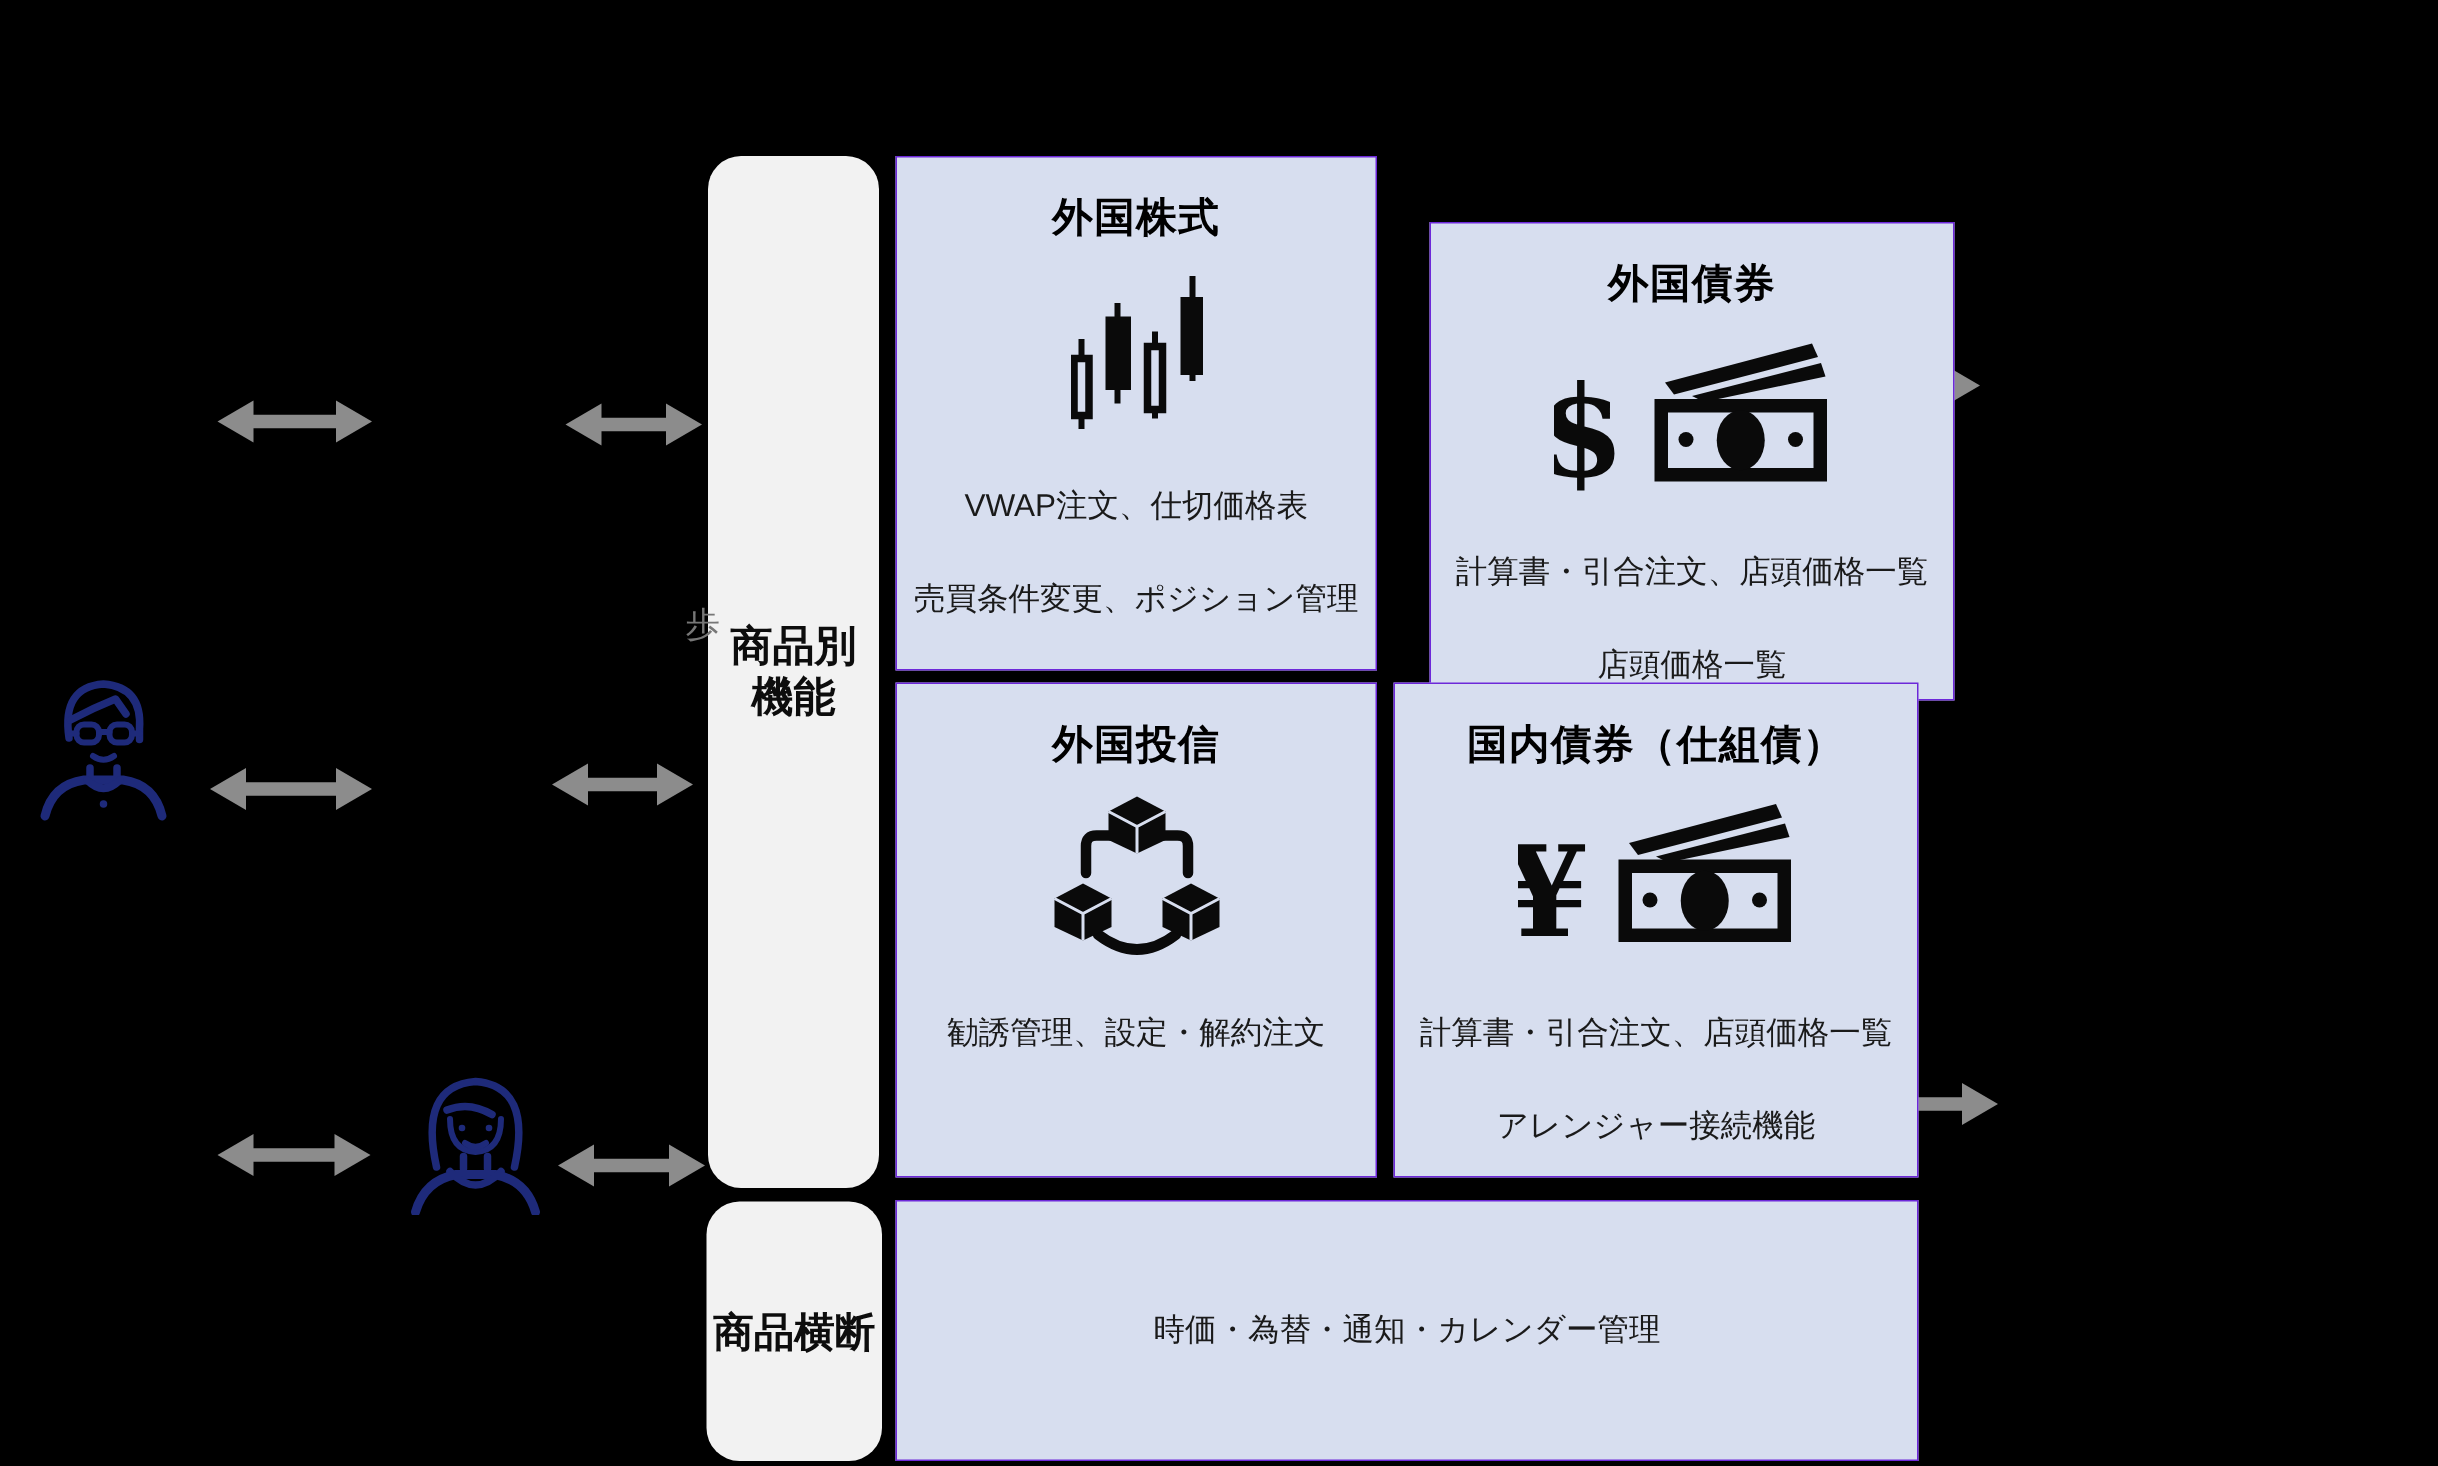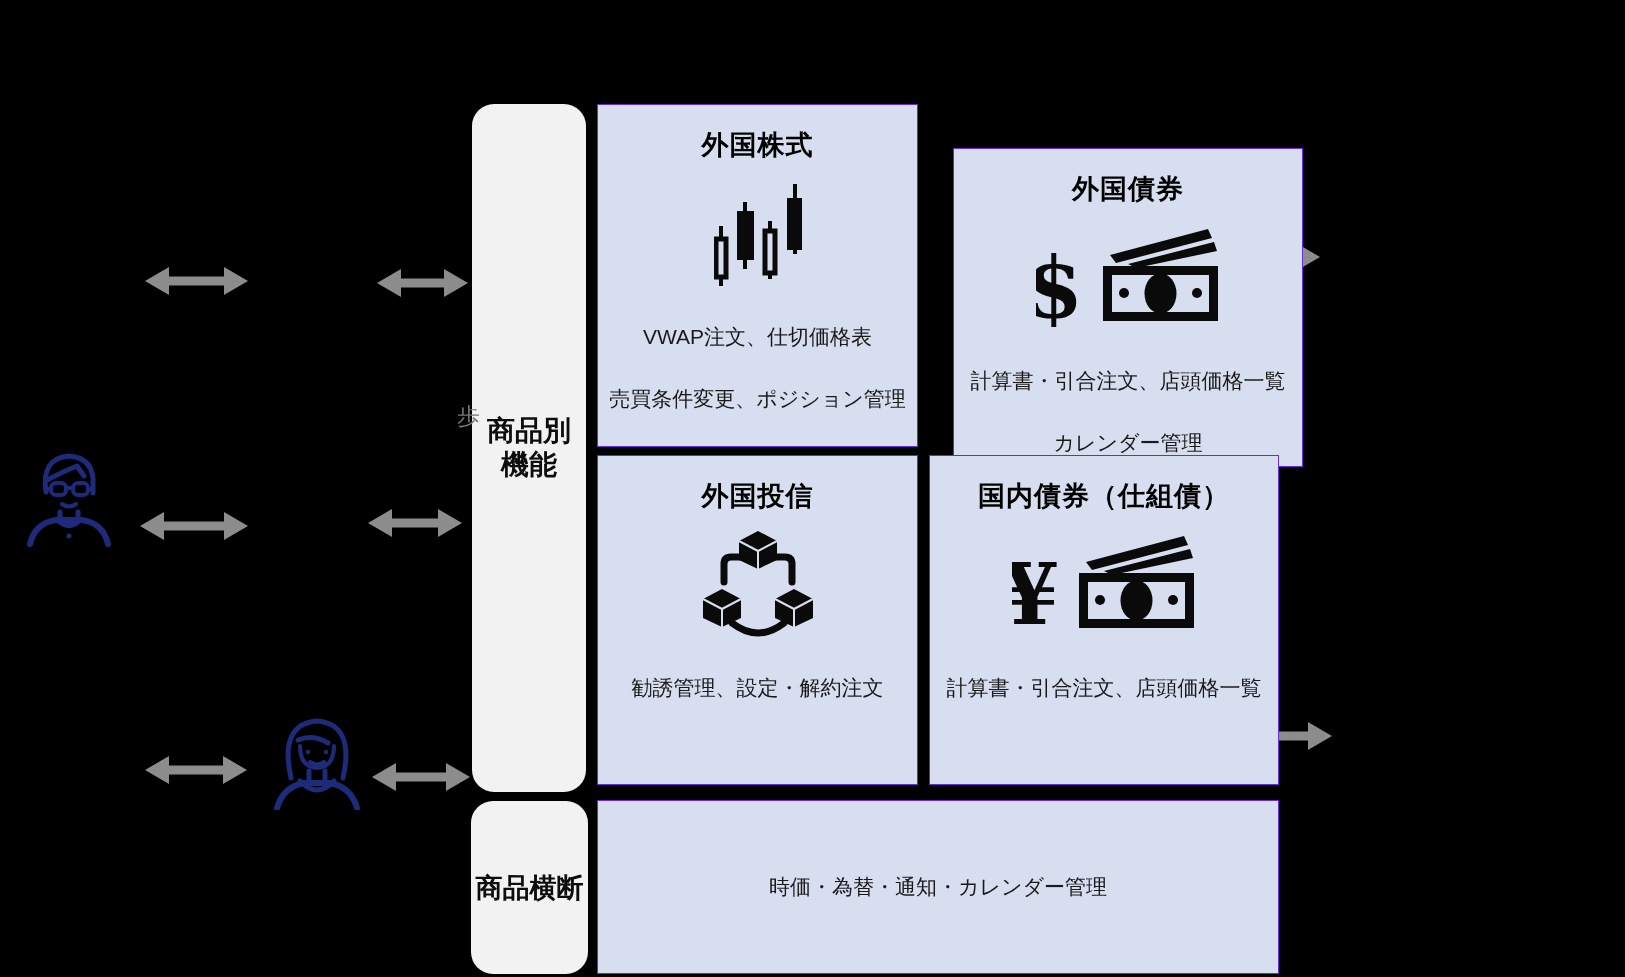--- a/index.html
+++ b/index.html
@@ -139,21 +139,21 @@
         <text x="18" y="90" font-size="84" font-weight="bold" text-anchor="middle" font-family="&quot;DejaVu Serif&quot;, serif" fill="#0a0a0a">$</text>
         <polygon points="74,28 172,2 176,11 80,36" fill="#0a0a0a"></polygon>
         <polygon points="92,37 178,15 181,24 100,41" fill="#0a0a0a"></polygon>
         <rect x="71.5" y="43.5" width="106" height="46" fill="#d7deef" stroke="#0a0a0a" stroke-width="9"></rect>
         <ellipse cx="124.5" cy="66.5" rx="16" ry="20" fill="#0a0a0a"></ellipse>
         <circle cx="88" cy="66" r="5" fill="#0a0a0a"></circle>
         <circle cx="161" cy="66" r="5" fill="#0a0a0a"></circle>
       </svg>
     </div>
     <div class="feature l1">計算書・引合注文、店頭価格一覧</div>
-    <div class="feature l2">カレンダー管理</div>
+    <div class="feature l2">店頭価格一覧</div>
   </div>
 
   <div class="box blue-box" style="left:597px;top:455px;width:321px;height:330px;">
     <div class="box-title">外国投信</div>
     <div class="box-icon">
       <svg width="120" height="115" viewBox="0 0 120 115">
         <g fill="none" stroke="#0a0a0a" stroke-width="7" stroke-linecap="round">
           <path d="M45,30 H33 Q26,30 26,37 V55"></path>
           <path d="M75,30 H87 Q94,30 94,37 V55"></path>
           <path d="M34,96 Q60,116 86,96"></path>
@@ -180,20 +180,21 @@
         <text x="18" y="90" font-size="84" font-weight="bold" text-anchor="middle" font-family="&quot;DejaVu Serif&quot;, serif" fill="#0a0a0a">¥</text>
         <polygon points="74,28 172,2 176,11 80,36" fill="#0a0a0a"></polygon>
         <polygon points="92,37 178,15 181,24 100,41" fill="#0a0a0a"></polygon>
         <rect x="71.5" y="43.5" width="106" height="46" fill="#d7deef" stroke="#0a0a0a" stroke-width="9"></rect>
         <ellipse cx="124.5" cy="66.5" rx="16" ry="20" fill="#0a0a0a"></ellipse>
         <circle cx="88" cy="66" r="5" fill="#0a0a0a"></circle>
         <circle cx="161" cy="66" r="5" fill="#0a0a0a"></circle>
       </svg>
     </div>
     <div class="feature l1">計算書・引合注文、店頭価格一覧</div>
+    <div class="feature l2">アレンジャー接続機能</div>
   </div>
 
   <div class="box blue-box" style="left:597px;top:800px;width:682px;height:174px;">
     <div class="cross-lines">
       <div>時価・為替・通知・カレンダー管理</div>
     </div>
   </div>
 
 </div>
 

